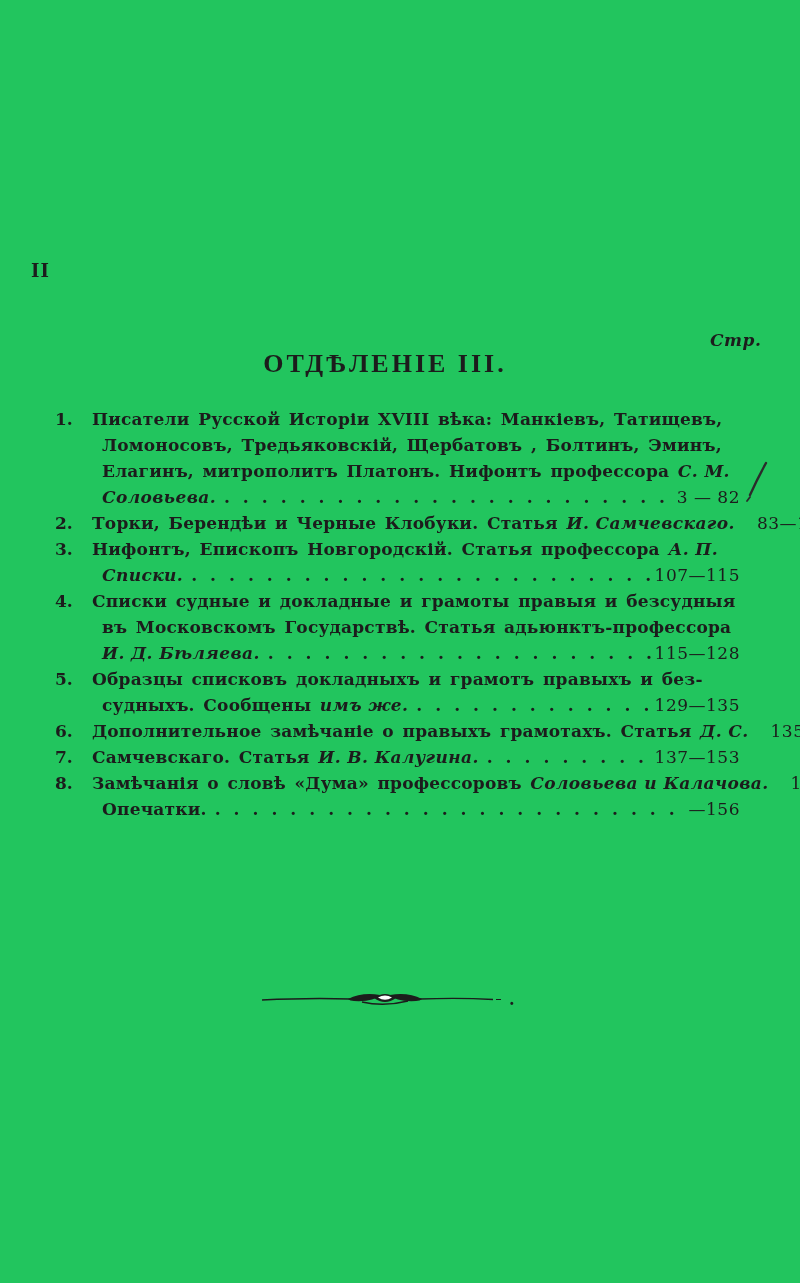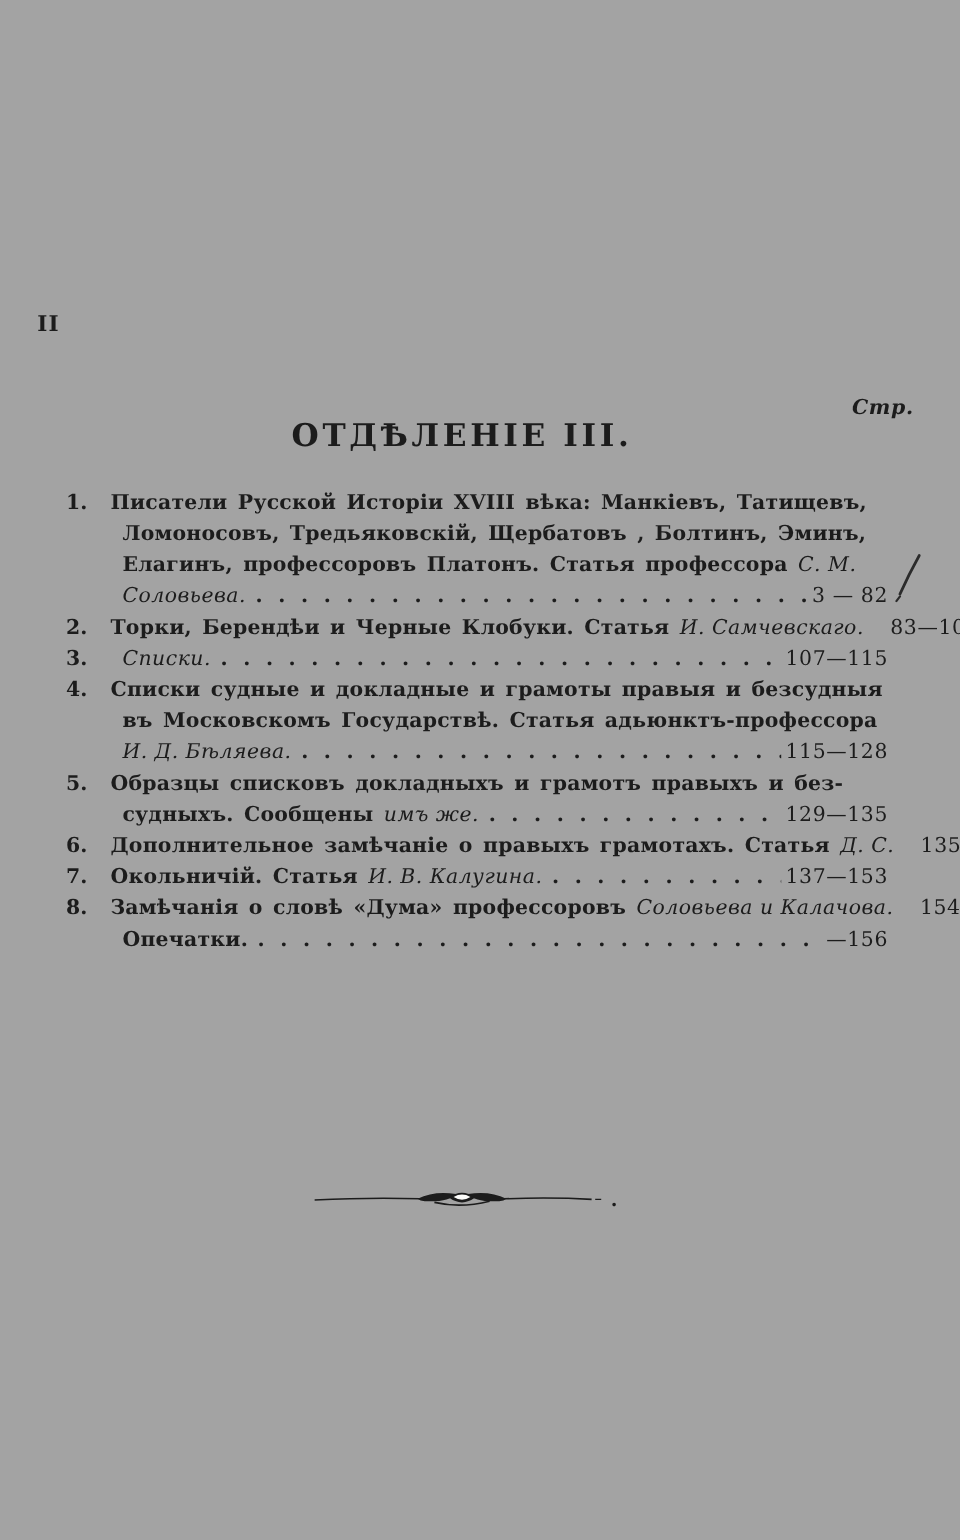--- a/index.html
+++ b/index.html
@@ -6,21 +6,21 @@
   body {
     width: 800px; height: 1283px;
     background: #ffffff;
     font-family: "DejaVu Serif", serif;
     color: #1c1c1c;
     position: relative;
     overflow: hidden;
   }
   .page {
     position: absolute; inset: 0;
-    background: #a3a3a3;
+    background: #22c55e;
   }
   .page-marker {
     position: absolute; left: 31px; top: 260px;
     font-size: 18px; font-weight: 700; letter-spacing: 1px;
   }
   .col-header {
     position: absolute; left: 710px; top: 330px;
     font-size: 17px; font-style: italic; font-weight: 700;
     letter-spacing: 0.5px;
   }
@@ -37,21 +37,21 @@
     position: absolute; left: 5px; top: 0;
     font-size: 17px; font-weight: 700; line-height: 26px;
   }
   .content { margin-left: 42px; }
   .line {
     display: flex; align-items: center;
     line-height: 26px; font-size: 17px;
   }
   .line.indent { padding-left: 10px; }
   .seg-up { font-weight: 700; white-space: pre; letter-spacing: 0.2px; word-spacing: 2.5px; }
-  .seg-it { font-style: italic; font-weight: 400; white-space: pre; letter-spacing: 0.4px; }
+  .seg-it { font-style: italic; font-weight: 700; white-space: pre; letter-spacing: 0.4px; }
   .leader {
     flex: 1; overflow: hidden; white-space: nowrap;
     font-weight: 700; letter-spacing: 13px; padding-left: 8px;
     min-width: 10px;
   }
   .pages { white-space: nowrap; font-weight: 400; padding-left: 4px; letter-spacing: 0.5px; }
   .pen-mark { position: absolute; left: 744px; top: 458px; }
   .ornament { position: absolute; left: 262px; top: 988px; }
   .tail-period {
     position: absolute; left: 509px; top: 990px;
@@ -60,39 +60,39 @@
 </style>
 </head>
 <body>
 
 <div class="page">
 
   <div class="page-marker">II</div>
 
   <div class="col-header">Стр.</div>
 
-  <h1 class="section-title" style="margin:0;">ОТДѢЛЕНІЕ III.</h1>
+  <h1 class="section-title" style="margin:0;font-family:Liberation Serif, serif;">ОТДѢЛЕНІЕ III.</h1>
 
   <svg class="pen-mark" width="30" height="44" viewBox="0 0 30 44">
     <path d="M6 37 C 10 28, 17 14, 22 5" stroke="#2b2b2b" stroke-width="2.4" fill="none" stroke-linecap="round"></path>
     <path d="M6 39 l -3 4" stroke="#2b2b2b" stroke-width="1.8" fill="none" stroke-linecap="round"></path>
   </svg>
 
   <div class="toc">
       <div class="entry">
         <span class="num">1.</span>
         <div class="content">
           <div class="line">
             <span class="seg-up">Писатели Русской Исторіи XVIII вѣка: Манкіевъ, Татищевъ,</span>
           </div>
           <div class="line indent">
             <span class="seg-up">Ломоносовъ, Тредьяковскій, Щербатовъ , Болтинъ, Эминъ,</span>
           </div>
           <div class="line indent">
-            <span class="seg-up">Елагинъ, профессоровъ Платонъ. Статья профессора </span>
+            <span class="seg-up">Елагинъ, митрополитъ Платонъ. Нифонтъ профессора </span>
             <span class="seg-it">С. М.</span>
           </div>
           <div class="line indent">
             <span class="seg-it">Соловьева.</span>
             <span class="leader">........................................................</span>
             <span class="pages">3 — 82</span>
           </div>
         </div>
       </div>
       <div class="entry">
@@ -102,20 +102,24 @@
             <span class="seg-up">Торки, Берендѣи и Черные Клобуки. Статья </span>
             <span class="seg-it">И. Самчевскаго.</span>
             <span class="leader"></span>
             <span class="pages">83—106</span>
           </div>
         </div>
       </div>
       <div class="entry">
         <span class="num">3.</span>
         <div class="content">
+          <div class="line">
+            <span class="seg-up">Нифонтъ, Епископъ Новгородскій. Статья профессора </span>
+            <span class="seg-it">А. П.</span>
+          </div>
           <div class="line indent">
             <span class="seg-it">Списки.</span>
             <span class="leader">........................................................</span>
             <span class="pages">107—115</span>
           </div>
         </div>
       </div>
       <div class="entry">
         <span class="num">4.</span>
         <div class="content">
@@ -154,21 +158,21 @@
             <span class="seg-it">Д. С.</span>
             <span class="leader"></span>
             <span class="pages">135—137</span>
           </div>
         </div>
       </div>
       <div class="entry">
         <span class="num">7.</span>
         <div class="content">
           <div class="line">
-            <span class="seg-up">Окольничій. Статья </span>
+            <span class="seg-up">Самчевскаго. Статья </span>
             <span class="seg-it">И. В. Калугина.</span>
             <span class="leader">........................................................</span>
             <span class="pages">137—153</span>
           </div>
         </div>
       </div>
       <div class="entry">
         <span class="num">8.</span>
         <div class="content">
           <div class="line">

